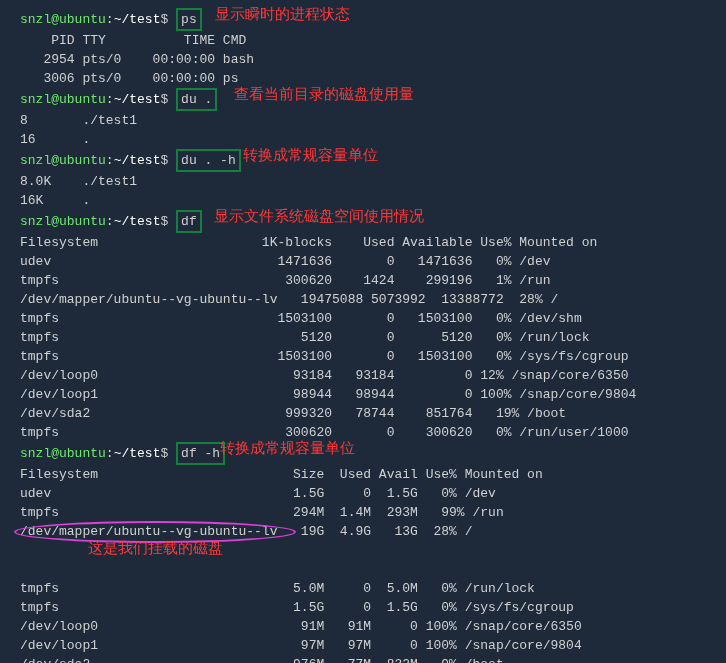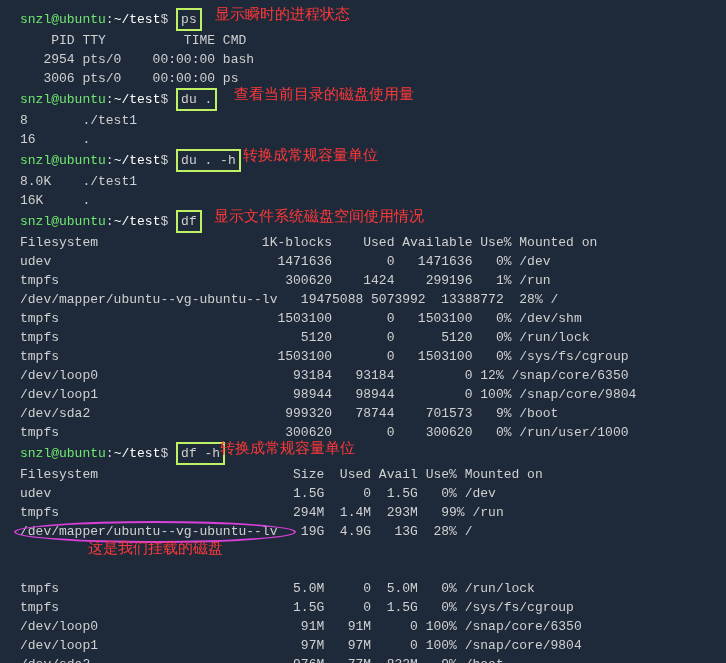--- a/index.html
+++ b/index.html
@@ -11,21 +11,21 @@
       color: #d0d0d0;
       padding: 8px 4px 8px 20px;
       position: relative;
       width: 726px;
     }
     .line { white-space: pre; position: relative; }
     .prompt-user { color: #6fe86f; }
     .prompt-path { color: #ffffff; }
     .prompt-dollar { color: #d0d0d0; }
     .box-magenta {
-      border: 2px solid #bef264;
+      border: 2px solid #15803d;
       padding: 0 3px;
       display: inline-block;
     }
     .anno {
       color: #ff3838;
       font-family: Liberation Mono, monospace;
       font-size: 15px;
       position: absolute;
       font-weight: 500;
     }
@@ -55,21 +55,21 @@
 <div class="line"><span class="prompt-user">snzl@ubuntu</span><span class="prompt-dollar">:</span><span class="prompt-path">~/test</span><span class="prompt-dollar">$</span> <span class="box-magenta"><span>df</span></span><span class="anno" style="left:194px;top:-2px;">显示文件系统磁盘空间使用情况</span></div>
 <div class="line">Filesystem                     1K-blocks    Used Available Use% Mounted on</div>
 <div class="line">udev                             1471636       0   1471636   0% /dev</div>
 <div class="line">tmpfs                             300620    1424    299196   1% /run</div>
 <div class="line">/dev/mapper/ubuntu--vg-ubuntu--lv   19475088 5073992  13388772  28% /</div>
 <div class="line">tmpfs                            1503100       0   1503100   0% /dev/shm</div>
 <div class="line">tmpfs                               5120       0      5120   0% /run/lock</div>
 <div class="line">tmpfs                            1503100       0   1503100   0% /sys/fs/cgroup</div>
 <div class="line">/dev/loop0                         93184   93184         0 12% /snap/core/6350</div>
 <div class="line">/dev/loop1                         98944   98944         0 100% /snap/core/9804</div>
-<div class="line">/dev/sda2                         999320   78744    701573   9% /boot</div>
+<div class="line">/dev/sda2                         999320   78744    851764   19% /boot</div>
 <div class="line">tmpfs                             300620       0    300620   0% /run/user/1000</div>
 
 <div class="line"><span class="prompt-user">snzl@ubuntu</span><span class="prompt-dollar">:</span><span class="prompt-path">~/test</span><span class="prompt-dollar">$</span> <span class="box-magenta"><span>df -h</span></span><span class="anno" style="left:200px;top:-2px;">转换成常规容量单位</span></div>
 <div class="line">Filesystem                         Size  Used Avail Use% Mounted on</div>
 <div class="line">udev                               1.5G     0  1.5G   0% /dev</div>
 <div class="line">tmpfs                              294M  1.4M  293M   99% /run</div>
 <div class="line" style="position:relative;">/dev/mapper/ubuntu--vg-ubuntu--lv   19G  4.9G   13G  28% /<span class="ellipse" style="left:-6px; top:-1px; width:282px; height:22px;"></span></div>
 <div class="line" style="position:relative;">
   <span class="anno" style="left:68px;top:-1px;">这是我们挂载的磁盘</span>
 </div>

